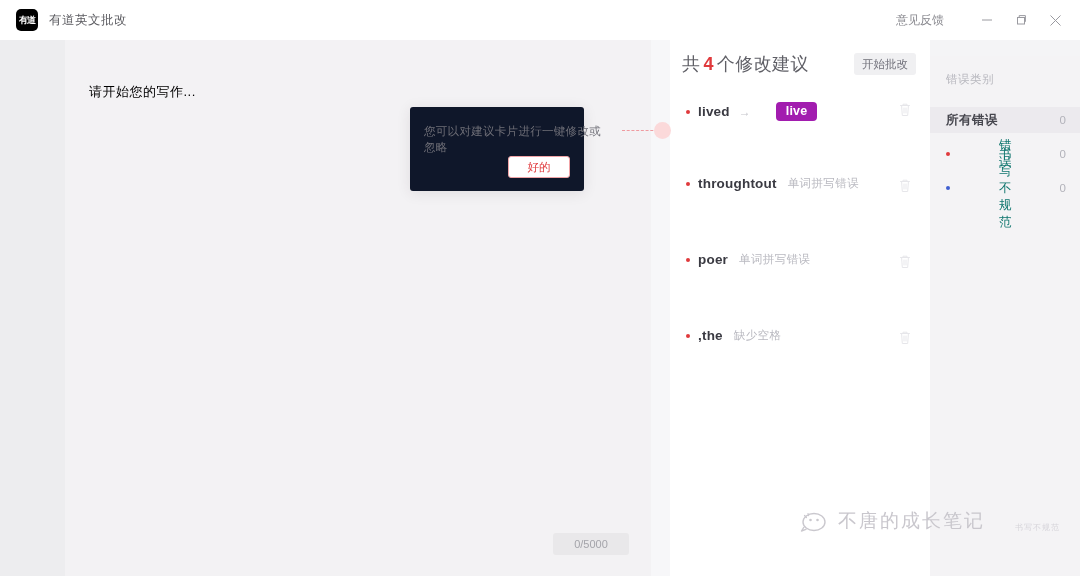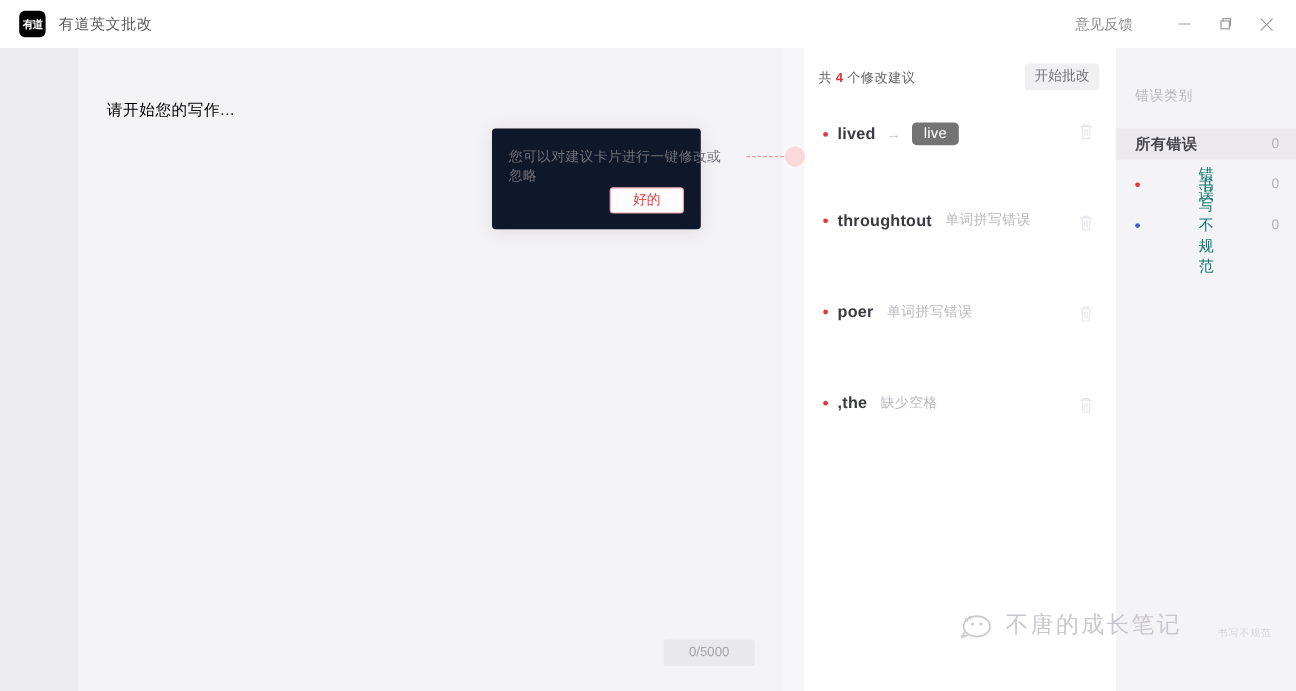--- a/index.html
+++ b/index.html
@@ -107,21 +107,21 @@
     width: 260px; height: 536px;
     background: #ffffff;
   }
   .suggest-head {
     position: relative;
     height: 48px;
     display: flex; align-items: center;
     padding: 0 14px 0 12px;
   }
   .suggest-count {
-    font-size: 11px;
+    font-size: 18px;
     color: #5f5f66;
     letter-spacing: .4px;
   }
   .suggest-count .num {
     color: #e0393c;
     font-weight: bold;
     margin: 0 3px;
   }
   .start-btn {
     margin-left: auto;
@@ -159,27 +159,28 @@
     color: #3a3a42;
     letter-spacing: .2px;
   }
   .arrow {
     margin: 0 9px;
     color: #c6c6cc;
     font-size: 12px;
   }
   .fix-badge {
     display: inline-block;
-    background: #737373;
+    background: #a21caf;
     color: #ffffff;
     font-size: 12.5px;
-    font-weight: normal;
+    font-weight: bold;
     border-radius: 4px;
     padding: 2px 10px 3px;
     letter-spacing: .2px;
+    margin-left: 16px;
   }
   .errtype {
     font-size: 11.5px;
     color: #b9b9c0;
     margin-left: 11px;
     letter-spacing: .4px;
   }
   .card-desc {
     margin-top: 8px;
     margin-left: 12px;

